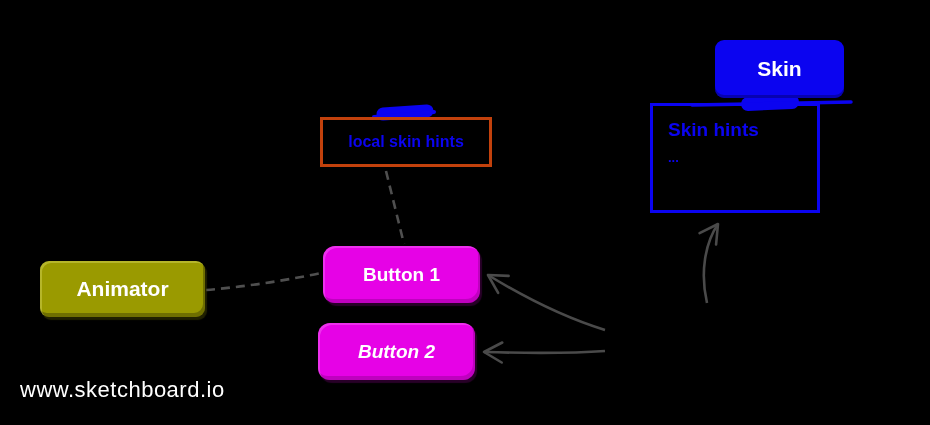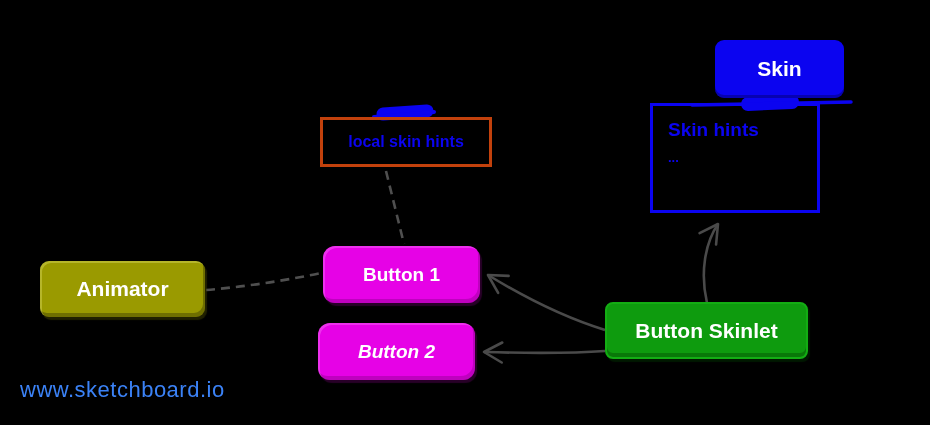--- a/index.html
+++ b/index.html
@@ -88,21 +88,21 @@
     background: #0e9b0e;
     border: 2px solid #13ad13;
     border-radius: 8px;
     font-size: 21px;
     box-shadow: inset 0 -4px 0 rgba(0,40,0,0.3),
                 2px 3px 1px rgba(0,40,0,0.6);
   }
   .watermark {
     position: absolute;
     left: 20px; top: 377px;
-    color: #3b82f6;
+    color: #ffffff;
     font-size: 22px;
     font-weight: normal;
     letter-spacing: 0.5px;
   }
 </style>
 </head>
 <body>
 
 <div id="canvas">
 
@@ -148,19 +148,16 @@
   </div>
 
   <div class="node node-button node-button1">
     <span>Button 1</span>
   </div>
 
   <div class="node node-button node-button2">
     <span>Button 2</span>
   </div>
 
-  <div class="node node-button-skinlet">
-    <span>Button Skinlet</span>
-  </div>
 
   <div class="watermark">www.sketchboard.io</div>
 
 </div>
 
 </body></html>

